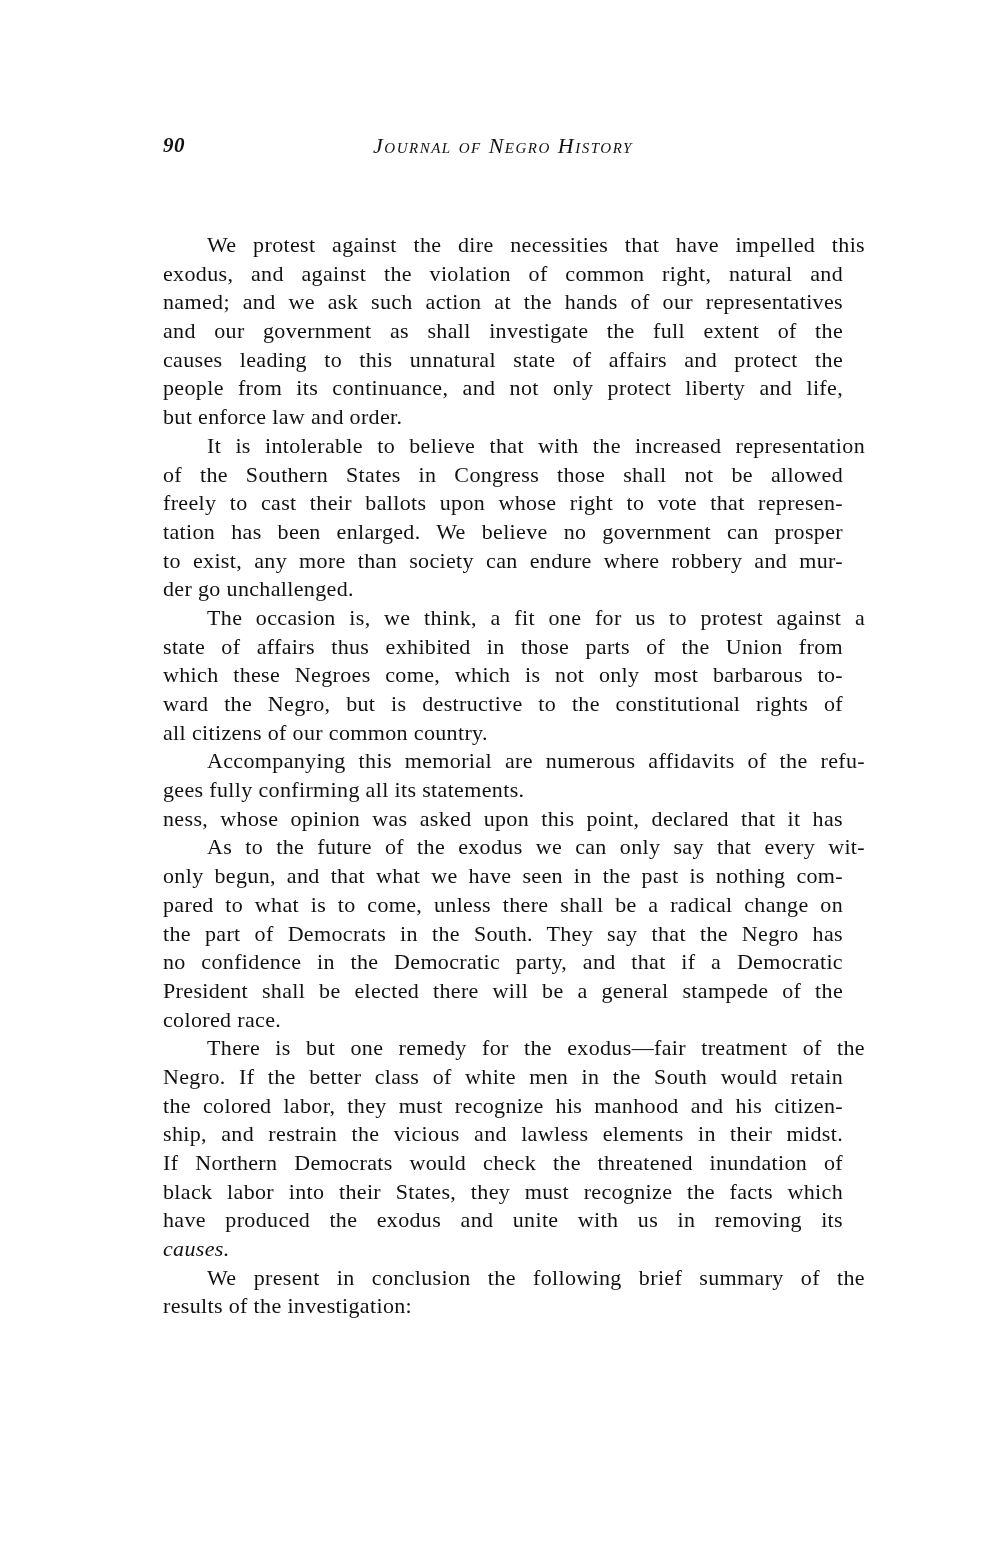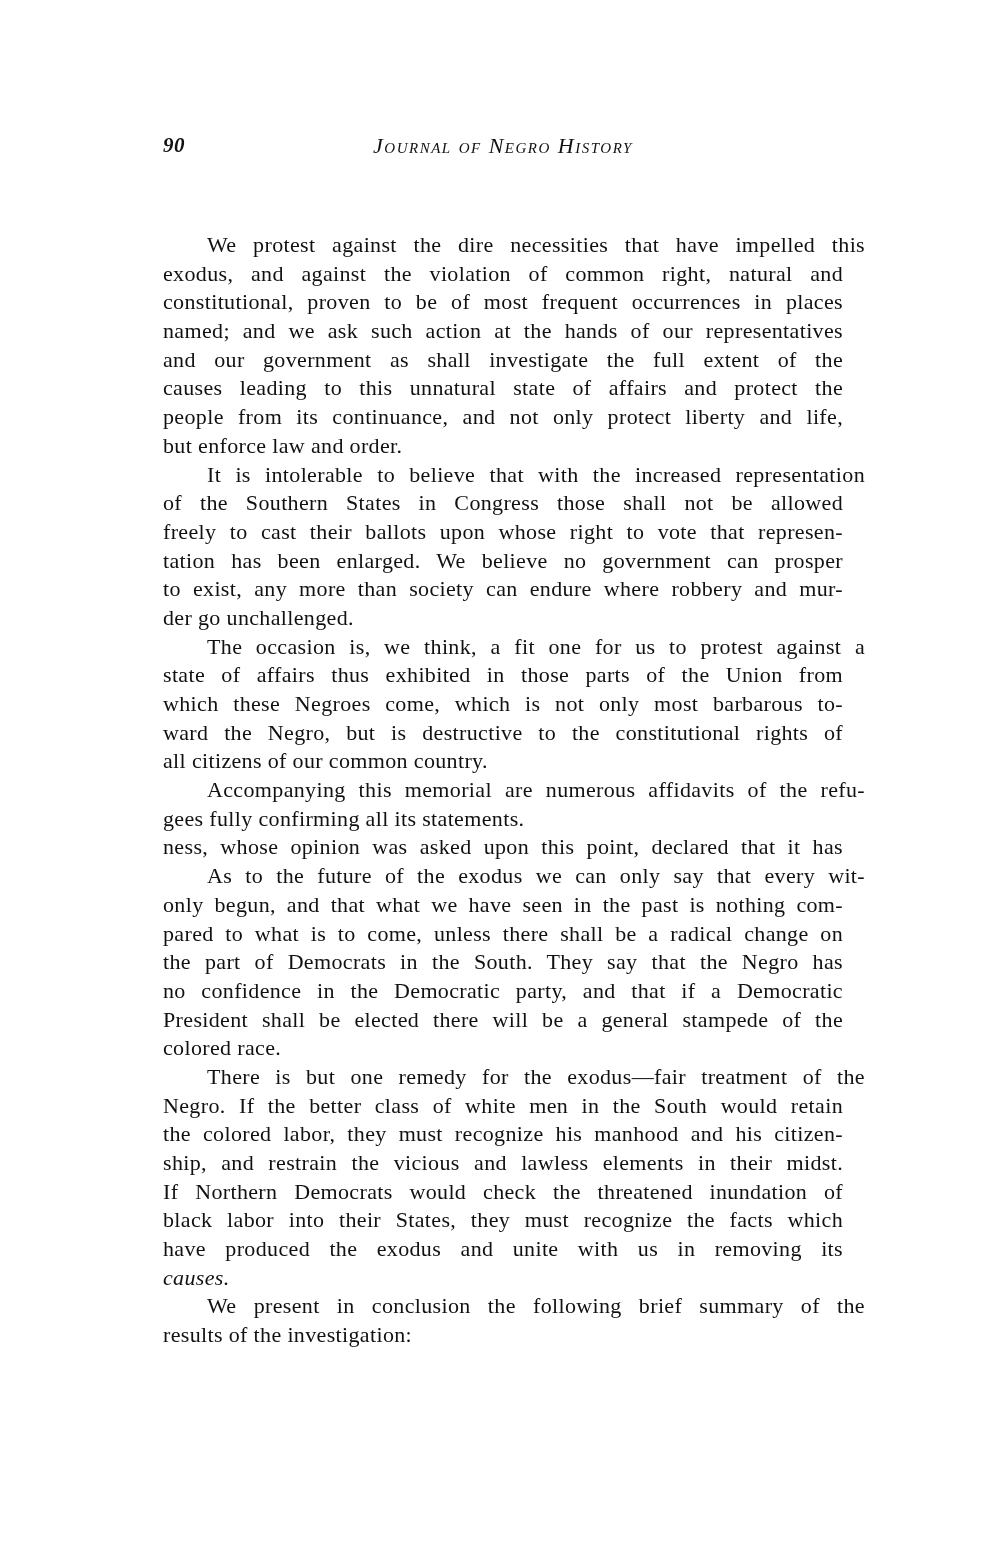--- a/index.html
+++ b/index.html
@@ -93,21 +93,20 @@
   <div class="running-head">
     <span class="page-number">90</span>
     <span class="journal-title">Journal of Negro History</span>
   </div>
 
   <div class="body-text" id="body-text">
 
   <div class="para">
         <span class="line first" style="white-space: normal;"><span class="line-inner" style="text-indent: 22px;">We protest against the dire necessities that have impelled this</span></span>
         <span class="line" style="white-space: normal;"><span class="line-inner">exodus, and against the violation of common right, natural and</span></span>
-        <span class="line" style="white-space: normal;"><span class="line-inner">constitutional, proven to be of most frequent occurrences in places</span></span>
         <span class="line" style="white-space: normal;"><span class="line-inner">named; and we ask such action at the hands of our representatives</span></span>
         <span class="line" style="white-space: normal;"><span class="line-inner">and our government as shall investigate the full extent of the</span></span>
         <span class="line" style="white-space: normal;"><span class="line-inner">causes leading to this unnatural state of affairs and protect the</span></span>
         <span class="line" style="white-space: normal;"><span class="line-inner">people from its continuance, and not only protect liberty and life,</span></span>
         <span class="line last" style="white-space: normal;"><span class="line-inner">but enforce law and order.</span></span>
       </div>
       <div class="para">
         <span class="line first" style="white-space: normal;"><span class="line-inner" style="text-indent: 22px;">It is intolerable to believe that with the increased representation</span></span>
         <span class="line" style="white-space: normal;"><span class="line-inner">of the Southern States in Congress those shall not be allowed</span></span>
         <span class="line" style="white-space: normal;"><span class="line-inner">freely to cast their ballots upon whose right to vote that represen-</span></span>

